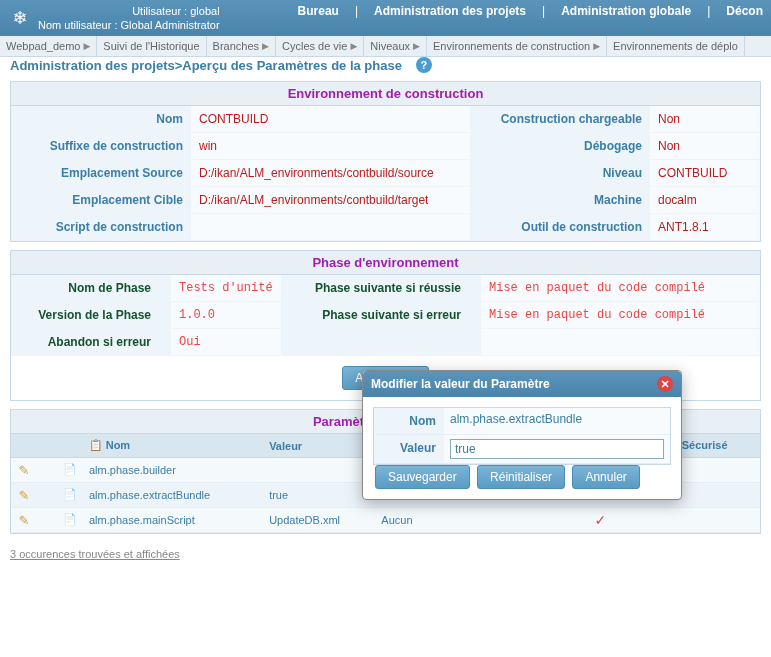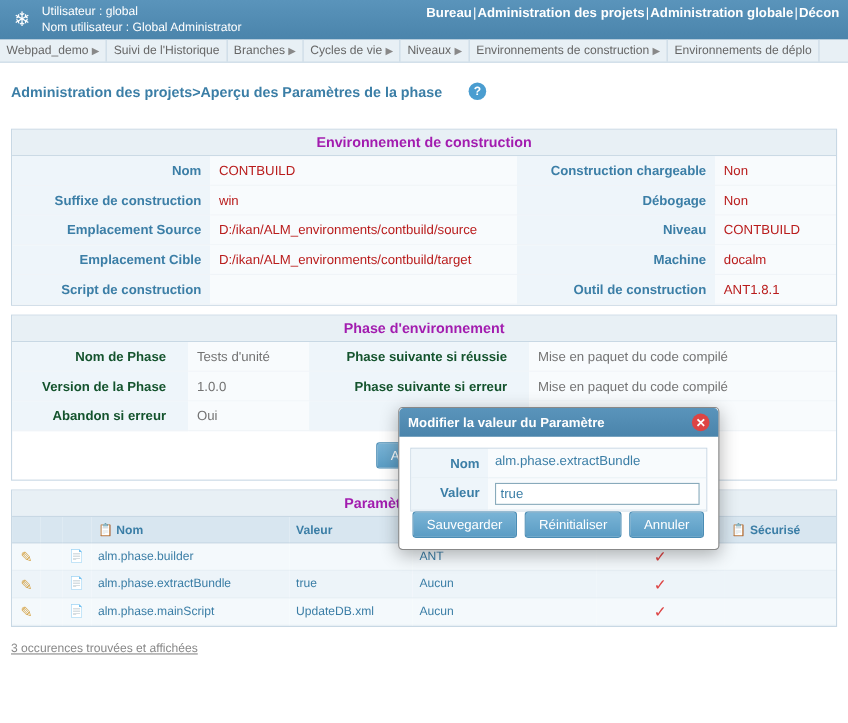--- a/index.html
+++ b/index.html
@@ -1,51 +1,51 @@
 <!DOCTYPE html>
 <html><head>
 <meta charset="utf-8">
 <style>
 * { box-sizing: border-box; margin: 0; padding: 0; }
 body { font-family: Arial, sans-serif; font-size: 12px; background: #fff; color: #3b7ea6; width: 771px; }
 .top-bar { background: linear-gradient(#5a94bb, #4a84ab); color: #fff; padding: 4px 8px; display: flex; justify-content: space-between; align-items: flex-start; }
 .top-left { display: flex; align-items: center; gap: 6px; }
 .logo { width: 24px; height: 24px; display: flex; align-items: center; justify-content: center; font-size: 18px; }
 .user-lines { line-height: 14px; font-size: 11px; }
-.user-lines div { white-space: nowrap; }
-.top-nav { display: flex; gap: 1px; font-size: 12px; font-weight: bold; }
+.user-lines div { white-space: nowrap; text-align: right; }
+.top-nav { display: flex; gap: 16px; font-size: 12px; font-weight: bold; }
 .top-nav span { cursor: pointer; }
 .top-nav .sep { font-weight: normal; }
 .breadcrumb-tabs { background: #e8f0f5; border-bottom: 1px solid #c8d8e4; display: flex; font-size: 11px; text-align: right; }
 .breadcrumb-tabs .tab { padding: 4px 6px; border-right: 1px solid #c8d8e4; display: flex; align-items: center; gap: 3px; cursor: pointer; color: #666; }
 .breadcrumb-tabs .tab .arrow { font-size: 9px; color: #888; }
-.sub-breadcrumb { padding: 18px 10px; font-size: 13px; font-weight: bold; color: #3b7ea6; display: flex; align-items: center; gap: 24px; }
+.sub-breadcrumb { padding: 0 10px; font-size: 13px; font-weight: bold; color: #3b7ea6; display: flex; align-items: center; gap: 14px; }
 .help-icon { width: 16px; height: 16px; border-radius: 50%; background: #4a9dd0; color: #fff; display: inline-flex; align-items: center; justify-content: center; font-size: 11px; font-weight: bold; }
 .panel { margin: 8px 10px; border: 1px solid #c8d8e4; background: #fff; }
 .panel-title { background: #e8f0f5; text-align: center; padding: 4px; font-weight: bold; color: #a21caf; font-size: 13px; border-bottom: 1px solid #c8d8e4; }
 .form-grid { display: grid; grid-template-columns: 180px 1fr 180px 110px; }
 .form-grid .label { background: #eef5fa; padding: 6px 8px; text-align: right; font-weight: bold; color: #3b7ea6; border-bottom: 1px solid #f0f4f8; }
 .form-grid .value { background: #f8fbfd; padding: 6px 8px; color: #b91c1c; border-bottom: 1px solid #f0f4f8; overflow: hidden; white-space: nowrap; }
 .form-grid2 { display: grid; grid-template-columns: 160px 110px 200px 1fr; }
 .form-grid2 .label { background: #eef5fa; padding: 6px 20px; text-align: right; font-weight: bold; color: #14532d; border-bottom: 1px solid #f0f4f8; }
-.form-grid2 .value { background: #f8fbfd; padding: 6px 8px; color: #737373; border-bottom: 1px solid #f0f4f8; }
+.form-grid2 .value { background: #f8fbfd; padding: 6px 8px; color: #ef4444; border-bottom: 1px solid #f0f4f8; font-family: Liberation Mono, monospace; }
 .btn-row { text-align: center; padding: 10px; }
 .btn { background: linear-gradient(#7ab4d6, #5a9cc4); color: #fff; border: 1px solid #4a8cb4; border-radius: 3px; padding: 4px 12px; font-size: 12px; cursor: pointer; margin: 0 2px; }
 .table { width: 100%; border-collapse: collapse; }
 .table th { background: #d8e6f0; color: #3b7ea6; font-size: 11px; padding: 5px 6px; text-align: left; border-bottom: 1px solid #c8d8e4; font-weight: bold; }
 .table td { padding: 4px 6px; color: #3b7ea6; background: #f4f9fc; border-bottom: 1px solid #e6eef4; font-size: 11px; }
 .table tr:nth-child(even) td { background: #edf4f9; }
 .icon-cell { width: 20px; text-align: center; }
 .edit-icon, .copy-icon { width: 14px; height: 14px; display: inline-block; cursor: pointer; }
 .edit-icon::before { content: "✎"; color: #d4a040; font-size: 13px; }
 .copy-icon::before { content: "📄"; font-size: 11px; }
 .th-icon::before { content: "📋"; font-size: 11px; margin-right: 3px; }
 .check { color: #d44; font-size: 14px; }
 .footer { padding: 6px 10px; color: #888; font-size: 11px; text-decoration: underline; }
-.modal { position: absolute; top: 370px; left: 362px; width: 292px; background: #fff; border: 1px solid #888; box-shadow: 0 4px 16px rgba(0,0,0,0.3); border-radius: 4px; }
+.modal { position: absolute; top: 370px; left: 362px; width: 320px; background: #fff; border: 1px solid #888; box-shadow: 0 4px 16px rgba(0,0,0,0.3); border-radius: 4px; }
 .modal-header { background: linear-gradient(#5a94bb, #4a84ab); color: #fff; padding: 5px 8px; font-size: 12px; font-weight: bold; display: flex; justify-content: space-between; align-items: center; border-radius: 4px 4px 0 0; }
 .close-icon { width: 16px; height: 16px; background: #d44; border-radius: 50%; display: flex; align-items: center; justify-content: center; color: #fff; font-size: 11px; cursor: pointer; }
 .modal-body { padding: 10px; }
 .modal-form { border: 1px solid #c8d8e4; }
 .modal-form .row { display: flex; }
 .modal-form .mlabel { background: #eef5fa; width: 70px; padding: 6px 8px; text-align: right; font-weight: bold; color: #3b7ea6; border-bottom: 1px solid #e6eef4; }
 .modal-form .mvalue { flex: 1; padding: 4px 6px; background: #f8fbfd; border-bottom: 1px solid #e6eef4; }
 .modal-form input { width: 100%; border: 1px solid #8ab; padding: 2px 4px; font-size: 12px; color: #3b7ea6; }
 .modal-btns { padding: 0 0 0; text-align: left; }
 .wrap { position: relative; }

